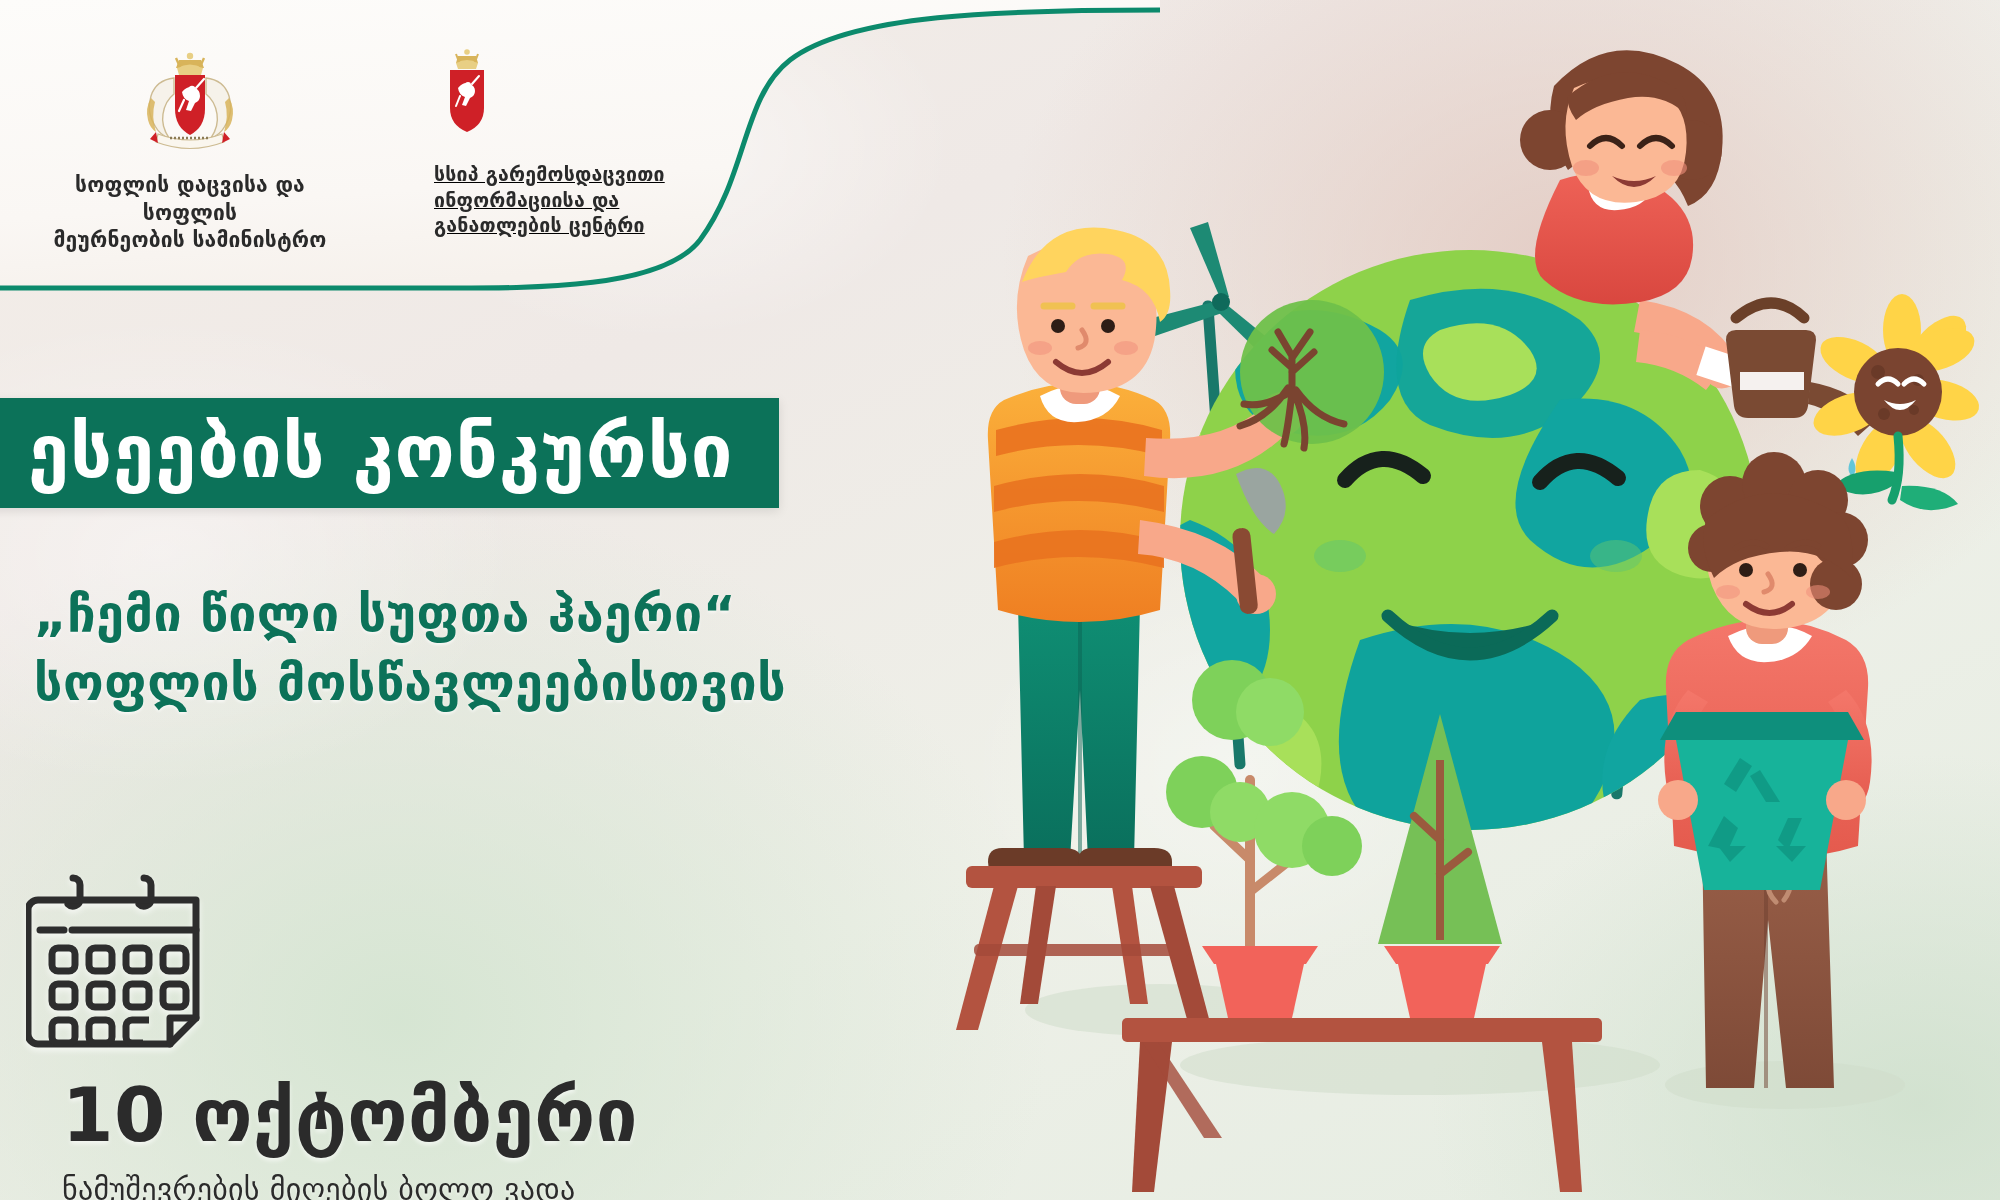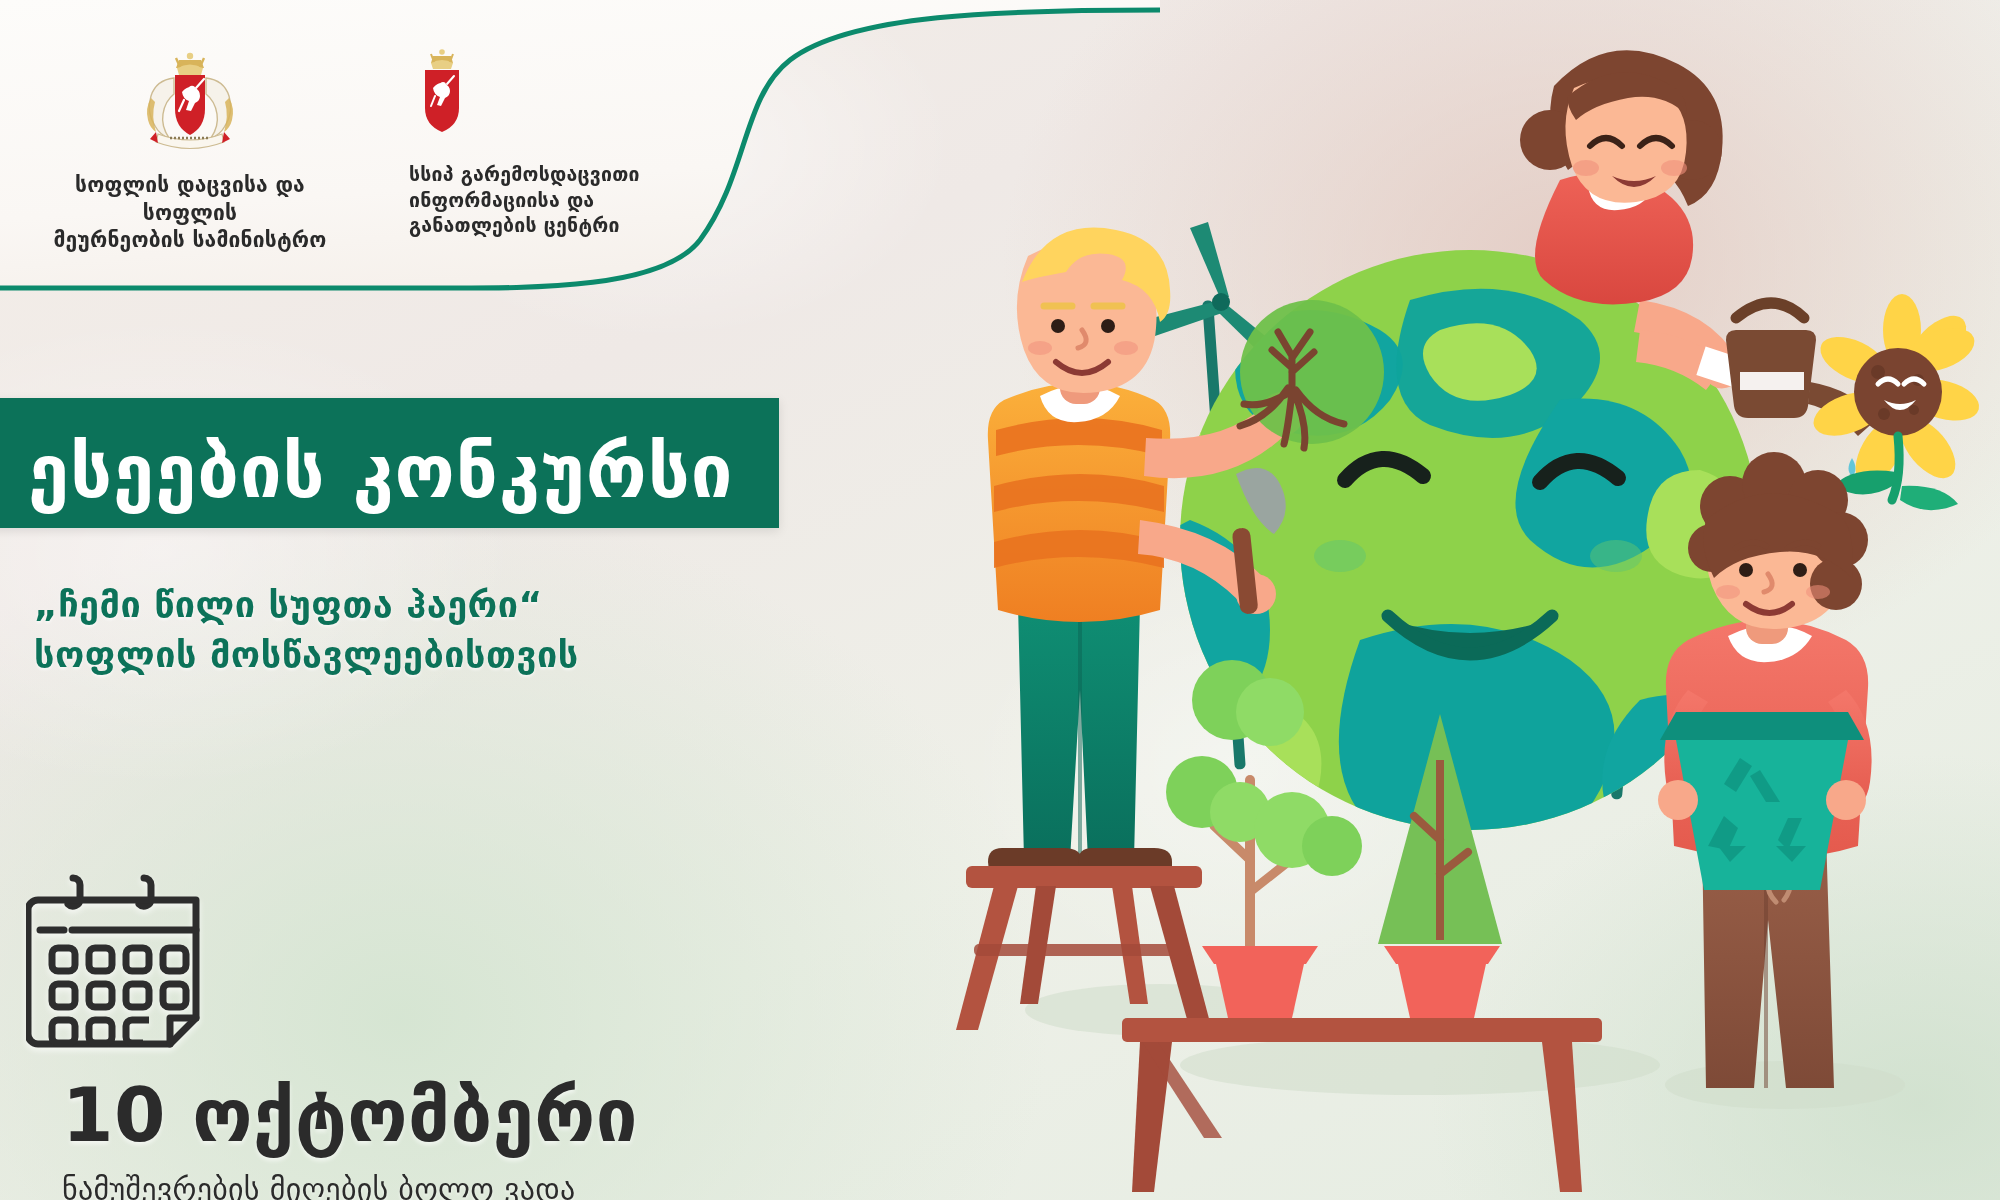--- a/index.html
+++ b/index.html
@@ -29,46 +29,46 @@
   }
 
   
   .header-panel{ position:absolute; left:0; top:0; width:1160px; height:300px; z-index:4; }
   .header-svg{ position:absolute; left:0; top:0; }
 
   .logos{ position:absolute; left:0; top:0; width:1100px; height:300px; z-index:6;
           display:flex; align-items:flex-start; }
   .logo-block{ display:flex; flex-direction:column; align-items:flex-start; }
   .logo-block.a{ margin-left:30px;  margin-top:46px; width:320px; }
-  .logo-block.b{ margin-left:55px;  margin-top:44px; width:330px; }
+  .logo-block.b{ margin-left:80px;  margin-top:44px; width:330px;text-decoration:underline; }
 
   .crest-wrap{ display:flex; justify-content:center; width:100%; }
   .crest-caption{
     margin-top:14px; color:#2a2a2a; font-weight:700; line-height:1.32;
     letter-spacing:.2px; white-space:pre-line;
   }
   .logo-block.a .crest-caption{ font-size:21px; text-align:center; width:100%; }
   .logo-block.b .crest-caption{ font-size:19.5px; text-align:left; padding-left:4px;}
   .logo-block.b .crest-wrap{ justify-content:flex-start; padding-left:6px; }
 
   
   .title-banner{
     position:absolute; left:-12px; top:398px; z-index:5;
     background:#0c7259; padding:16px 46px 20px 40px;
     box-shadow:0 3px 10px rgba(0,0,0,.10);
   }
   .title-banner h1{
     color:#ffffff; font-size:74px; line-height:1.0; font-weight:700;
-    letter-spacing:1px; white-space:nowrap;margin-top:20px;
+    letter-spacing:1px; white-space:nowrap;
   }
 
   
   .subtitle{ position:absolute; left:34px; top:580px; z-index:5; }
   .subtitle div{
-    color:#0c7259; font-size:36px; font-weight:700; line-height:1.38;
+    color:#0c7259; font-size:50px; font-weight:700; line-height:1.38;
     letter-spacing:.5px; white-space:nowrap;
     text-shadow:0 2px 3px rgba(255,255,255,.65);
   }
 
   
   .deadline{ position:absolute; left:26px; top:868px; z-index:5;
              display:flex; align-items:flex-start;flex-direction:column; }
   .cal-icon{ width:182px; height:190px; flex:0 0 auto; margin-top:6px;
              filter:drop-shadow(0 3px 3px rgba(255,255,255,.7)); }
   .deadline-text{ margin-left:36px; margin-top:14px; }

